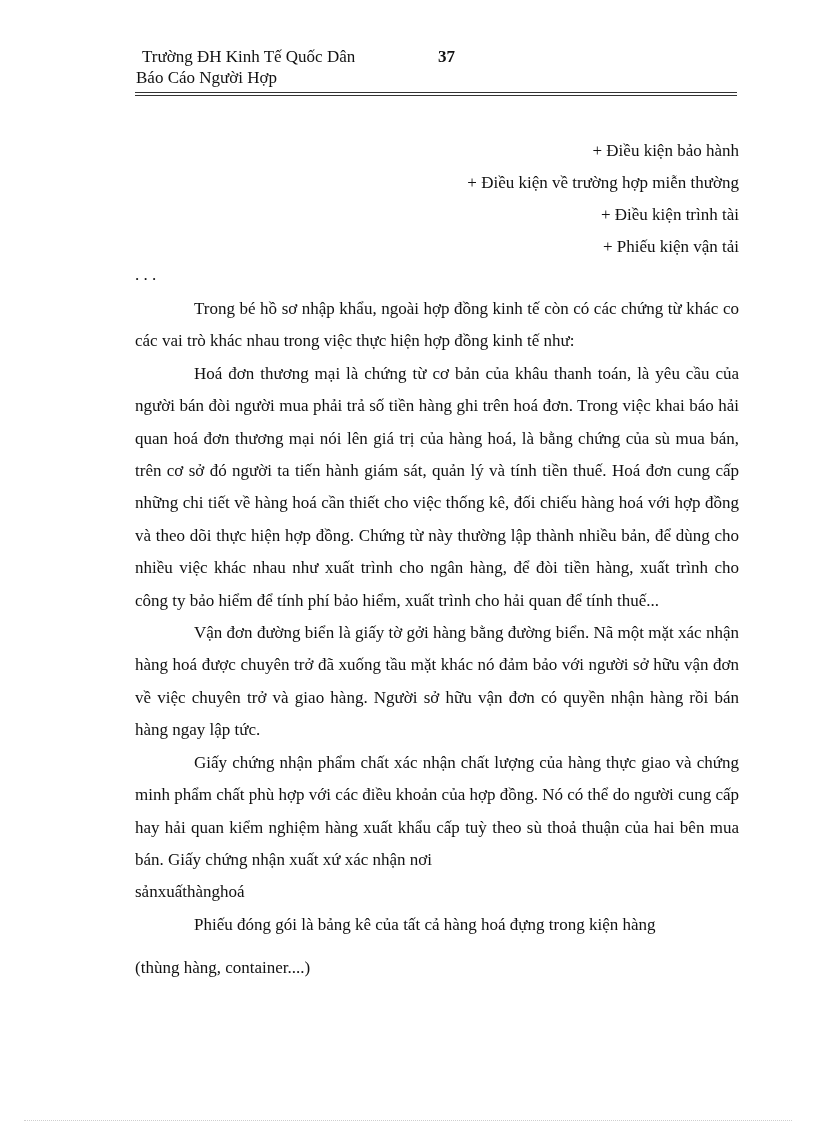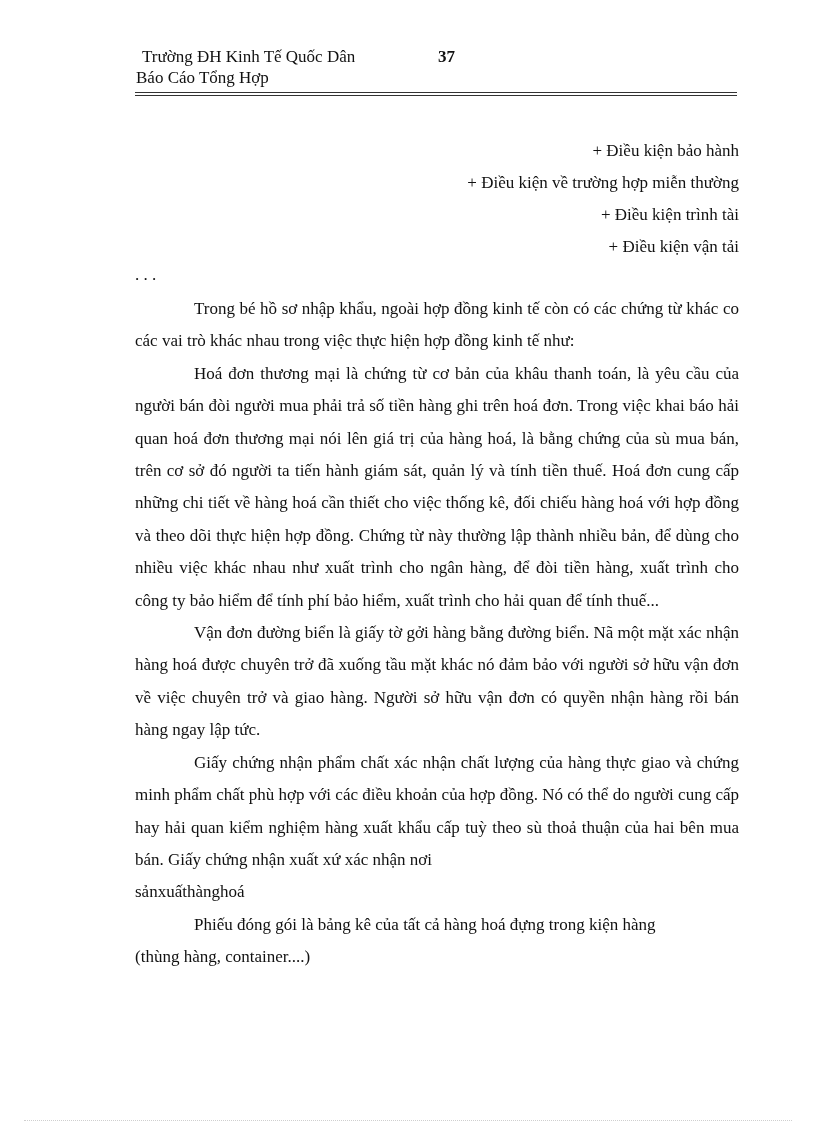--- a/index.html
+++ b/index.html
@@ -72,20 +72,21 @@
       line-height: 24px;
     }
     .para {
       line-height: 32.4px;
       text-align: justify;
       text-indent: 59px;
       margin: 0;
     }
     .para.no-indent {
       text-indent: 0;
+      margin-top: 11px;
     }
     .spread-line {
       display: flex;
       justify-content: flex-start;
       line-height: 32.4px;
       height: 32.4px;
     }
     .footer-dots {
       position: absolute;
       left: 24px;
@@ -96,29 +97,29 @@
     }
   </style>
 </head>
 <body>
 
 <div class="header">
   <div class="header-line1">
     <span class="school">Trường ĐH Kinh  Tế Quốc Dân</span>
     <span class="page-number">37</span>
   </div>
-  <div class="report-title">Báo Cáo Tổng Hợp</div>
+  <div class="report-title">Báo Cáo Người Hợp</div>
   <div class="header-rule"></div>
 </div>
 
 <div class="content">
   <div class="bullet">+ Điều kiện  bảo hành</div>
   <div class="bullet">+ Điều kiện  về trường hợp miễn  thường</div>
   <div class="bullet">+ Điều kiện  trình tài</div>
-  <div class="bullet">+ Điều kiện  vận tải</div>
+  <div class="bullet">+ Phiếu kiện  vận tải</div>
   <div class="ellipsis">. . .</div>
 
   <p class="para">Trong bé hồ sơ nhập khẩu, ngoài hợp đồng kinh tế còn có các chứng từ khác co các vai trò khác nhau trong việc thực hiện hợp đồng kinh tế như:</p>
   <p class="para">Hoá đơn thương mại là chứng từ cơ bản của khâu thanh toán, là yêu cầu của người bán đòi người mua phải trả số tiền hàng ghi trên hoá đơn. Trong việc khai báo hải quan hoá đơn thương mại nói lên giá trị của hàng hoá, là bằng chứng của sù mua bán, trên cơ sở đó người ta tiến hành giám sát, quản lý và tính tiền thuế. Hoá đơn cung cấp những chi tiết về hàng hoá cần thiết cho việc thống kê, đối chiếu hàng hoá với hợp đồng và theo dõi thực hiện hợp đồng. Chứng từ này thường lập thành nhiều bản, để dùng cho nhiều việc khác nhau như xuất trình cho ngân hàng, để đòi tiền hàng, xuất trình cho công ty bảo hiểm để tính phí bảo hiểm, xuất trình cho hải quan để tính thuế...</p>
   <p class="para">Vận đơn đường biển là giấy tờ gởi hàng bằng đường biển. Nã một mặt xác nhận hàng hoá được chuyên trở đã xuống tầu mặt khác nó đảm bảo với người sở hữu vận đơn về việc chuyên trở và giao hàng. Người sở hữu vận đơn có quyền nhận hàng rồi bán hàng ngay lập tức.</p>
   <p class="para">Giấy chứng nhận phẩm chất xác nhận chất lượng của hàng thực giao và chứng minh phẩm chất phù hợp với các điều khoản của hợp đồng. Nó có thể do người cung cấp hay hải quan kiểm nghiệm hàng xuất khẩu cấp tuỳ theo sù thoả thuận của hai bên mua bán. Giấy chứng nhận xuất xứ xác nhận nơi</p>
 
   <div class="spread-line">
     <span>sản</span>
     <span>xuất</span>

